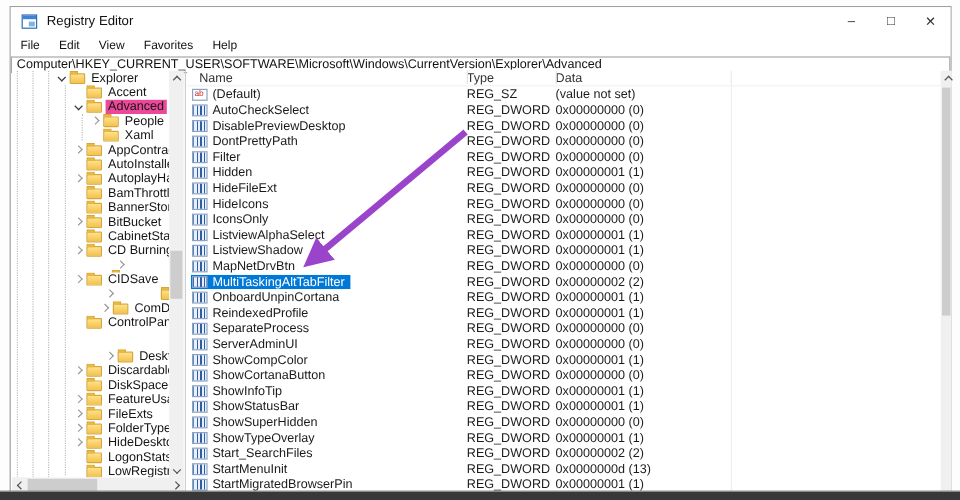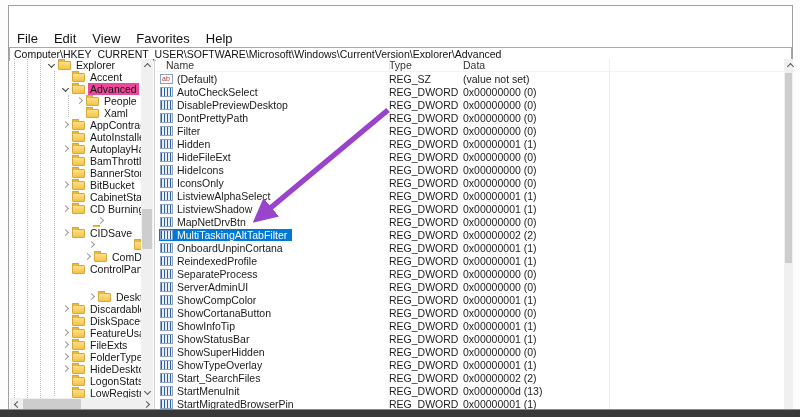--- a/index.html
+++ b/index.html
@@ -11,21 +11,21 @@
   .titlebar{position:absolute;left:0;top:0;right:0;height:24px;display:flex;align-items:center;background:#fff;}
   .appicon{width:13px;height:12px;margin-left:9px;position:relative;border:1px solid #2e6db4;background:#fff;box-sizing:border-box;}
   .appicon::before{content:"";position:absolute;left:0;top:0;right:0;height:3px;background:#3d84d6;}
   .appicon::after{content:"";position:absolute;right:1px;bottom:1px;width:5px;height:4px;background:#7fb2e4;}
   .apptitle{font-size:11px;margin-left:8px;color:#111;}
   .wincontrols{margin-left:auto;display:flex;height:24px;}
   .wbtn{width:33px;height:24px;display:flex;align-items:center;justify-content:center;
         font-size:11px;color:#333;cursor:default;}
   
   .menubar{position:absolute;left:0;top:24px;right:0;height:17px;display:flex;align-items:center;background:#fff;}
-  .menuitem{font-size:13px;padding:0 8px;color:#111;}
+  .menuitem{font-size:10px;padding:0 8px;color:#111;}
   
   .addressbar{position:absolute;left:0;top:41px;right:0;height:14px;border:1px solid #a7a7a7;
               box-sizing:border-box;display:flex;align-items:center;background:#fff;}
   .addresstext{font-size:10.5px;padding-left:4px;white-space:nowrap;color:#111;}
   
   .treepane{position:absolute;left:1px;top:53px;width:131px;height:339px;overflow:hidden;background:#fff;}
   .guide{position:absolute;top:0;bottom:0;width:0;border-left:1px dotted #bdbdbd;}
   .trow{position:relative;display:flex;align-items:center;height:12px;white-space:nowrap;overflow:hidden;}
   .chev{width:12px;height:12px;position:relative;flex:0 0 12px;}
   .chev.closed::before{content:"";position:absolute;left:3px;top:3px;width:4px;height:4px;
@@ -74,20 +74,29 @@
   
   .bottomband{position:absolute;left:0;top:409px;width:800px;height:8px;background:#383838;border-top:1px solid #8a8a8a;}
   
   .overlay{position:absolute;left:0;top:0;width:800px;height:417px;pointer-events:none;z-index:40;}
 </style>
 </head>
 <body>
 
 <div class="window">
 
+  <div class="titlebar">
+    <span class="appicon"></span>
+    <span class="apptitle">Registry Editor</span>
+    <div class="wincontrols">
+      <span class="wbtn">–</span>
+      <span class="wbtn">□</span>
+      <span class="wbtn">✕</span>
+    </div>
+  </div>
 
   <div class="menubar" id="menubar">
       <span class="menuitem">File</span>
       <span class="menuitem">Edit</span>
       <span class="menuitem">View</span>
       <span class="menuitem">Favorites</span>
       <span class="menuitem">Help</span>
     </div>
 
   <div class="addressbar">

